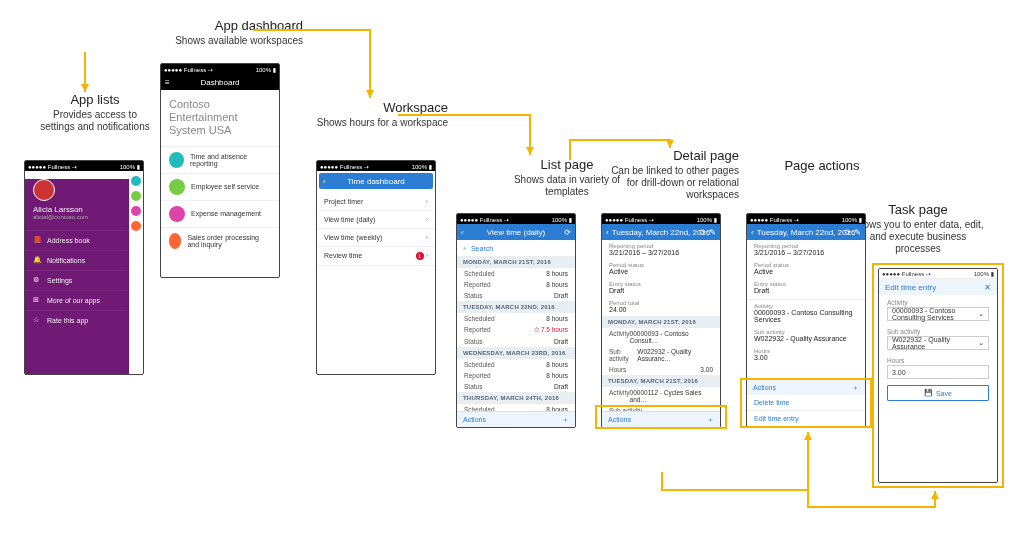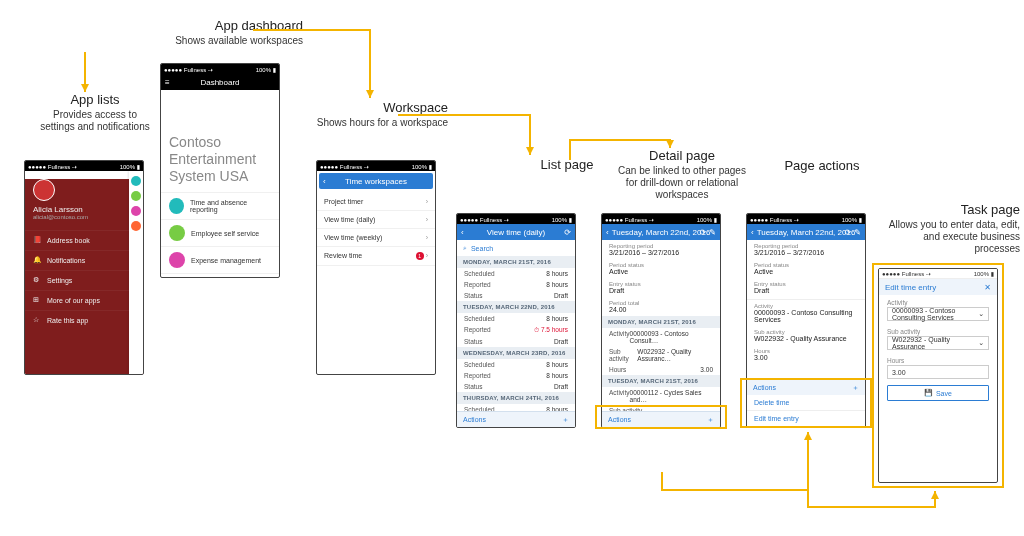--- a/index.html
+++ b/index.html
@@ -11,28 +11,28 @@
   .phone { position: absolute; width: 120px; height: 215px; border: 1px solid #444; border-radius: 2px; background: #fff; overflow: hidden; font-size: 7px; color: #333; }
   .statusbar { height: 10px; background: #000; color: #fff; display: flex; justify-content: space-between; align-items: center; padding: 0 3px; font-size: 6px; }
   .statusbar.white { background: #fff; color: #333; border-bottom: 1px solid #eee; }
   .titlebar { height: 16px; background: #000; color: #fff; display: flex; align-items: center; justify-content: center; font-size: 8px; position: relative; }
   .titlebar.blue { background: #2b7cd3; }
   .titlebar.blue.rounded { border-radius: 2px; margin: 2px 2px 0 2px; }
   .titlebar .ham { position: absolute; left: 4px; }
   .titlebar .back { position: absolute; left: 4px; }
   .titlebar .right { position: absolute; right: 4px; display:flex; gap:3px; }
 
-  .menu-dark { background: #7f1d1d; color: #eee; height: 100%; }
+  .menu-dark { background: #701a75; color: #eee; height: 100%; }
   .avatar { width: 22px; height: 22px; border-radius: 50%; background: #c33; margin: 8px 0 4px 8px; border: 1px solid #fff; }
   .menu-name { font-size: 8px; margin-left: 8px; }
   .menu-email { font-size: 6px; color: #aaa; margin-left: 8px; margin-bottom: 10px; }
   .menu-item { display: flex; align-items: center; gap: 5px; padding: 5px 8px; font-size: 7px; border-top: 1px solid rgba(255,255,255,0.05); }
   .menu-item .mi-icon { width: 9px; height: 9px; display:inline-block; }
 
-  .company { font-size: 14px; color: #888; padding: 8px; line-height: 1.2; margin-top: 36px; }
+  .company { font-size: 11px; color: #888; padding: 8px; line-height: 1.2; }
   .ws-row { display: flex; align-items: center; gap: 6px; padding: 5px 8px; border-top: 1px solid #f0f0f0; }
   .ws-dot { width: 16px; height: 16px; border-radius: 50%; display:flex; align-items:center; justify-content:center; color:#fff; font-size:8px; }
   .ws-label { font-size: 7px; }
 
   .list-row { display:flex; justify-content:space-between; padding: 5px 7px; border-bottom: 1px solid #f0f0f0; font-size: 7px; }
   .list-row .chev { color:#999; }
   .section-hdr { background:#e9eef3; color:#567; font-size:6px; padding:3px 6px; font-weight:600; letter-spacing:.2px; }
   .kv { display:flex; justify-content:space-between; padding:2px 7px; font-size:6.5px; color:#555; }
   .kv .v { color:#333; }
   .actions-bar { position:absolute; bottom:0; left:0; right:0; height:16px; background:#eef4fb; color:#2b7cd3; display:flex; align-items:center; justify-content:space-between; padding:0 6px; font-size:7px; border-top:1px solid #d3e0ee; }
@@ -70,29 +70,30 @@
 <div class="label" style="left:143px; top:18px; width:160px;">
   <h4>App dashboard</h4>
   <p>Shows available workspaces</p>
 </div>
 <div class="label" style="left:308px; top:100px; width:140px;">
   <h4>Workspace</h4>
   <p>Shows hours for a workspace</p>
 </div>
 <div class="label" style="left:497px; top:157px; width:140px; text-align:center;">
   <h4>List page</h4>
-</div>
-<div class="label" style="left:612px; top:148px; width:140px; text-align:center;">
+  <p>Shows data in variety of templates</p>
+</div>
+<div class="label" style="left:599px; top:148px; width:140px; ">
   <h4>Detail page</h4>
   <p>Can be linked to other pages for drill-down or relational workspaces</p>
 </div>
 <div class="label" style="left:752px; top:158px; width:140px; text-align:center;">
   <h4>Page actions</h4>
 </div>
-<div class="label" style="left:880px; top:202px; width:140px; text-align:right;">
+<div class="label" style="left:848px; top:202px; width:140px; text-align:center;">
   <h4>Task page</h4>
   <p>Allows you to enter data, edit, and execute business processes</p>
 </div>
 
 <div class="phone" id="ph-menu" style="left:24px; top:160px;">
   <div class="statusbar">
       <span>●●●●● Fullness ⇢</span>
       <span>100% ▮</span>
     </div>
   <div class="menu-dark">
@@ -162,21 +163,21 @@
     </div>
 </div>
 
 <div class="phone" id="ph-ws" style="left:316px; top:160px;">
   <div class="statusbar">
       <span>●●●●● Fullness ⇢</span>
       <span>100% ▮</span>
     </div>
   <div class="titlebar blue rounded">
     <span class="back">‹</span>
-    <span>Time workspaces</span>
+    <span>Time dashboard</span>
   </div>
   <div id="ws-items" style="margin-top:4px;">
       <div class="list-row">
         <span>Project timer</span>
         <span class="chev"> ›</span>
       </div>
       <div class="list-row">
         <span>View time (daily)</span>
         <span class="chev"> ›</span>
       </div>

